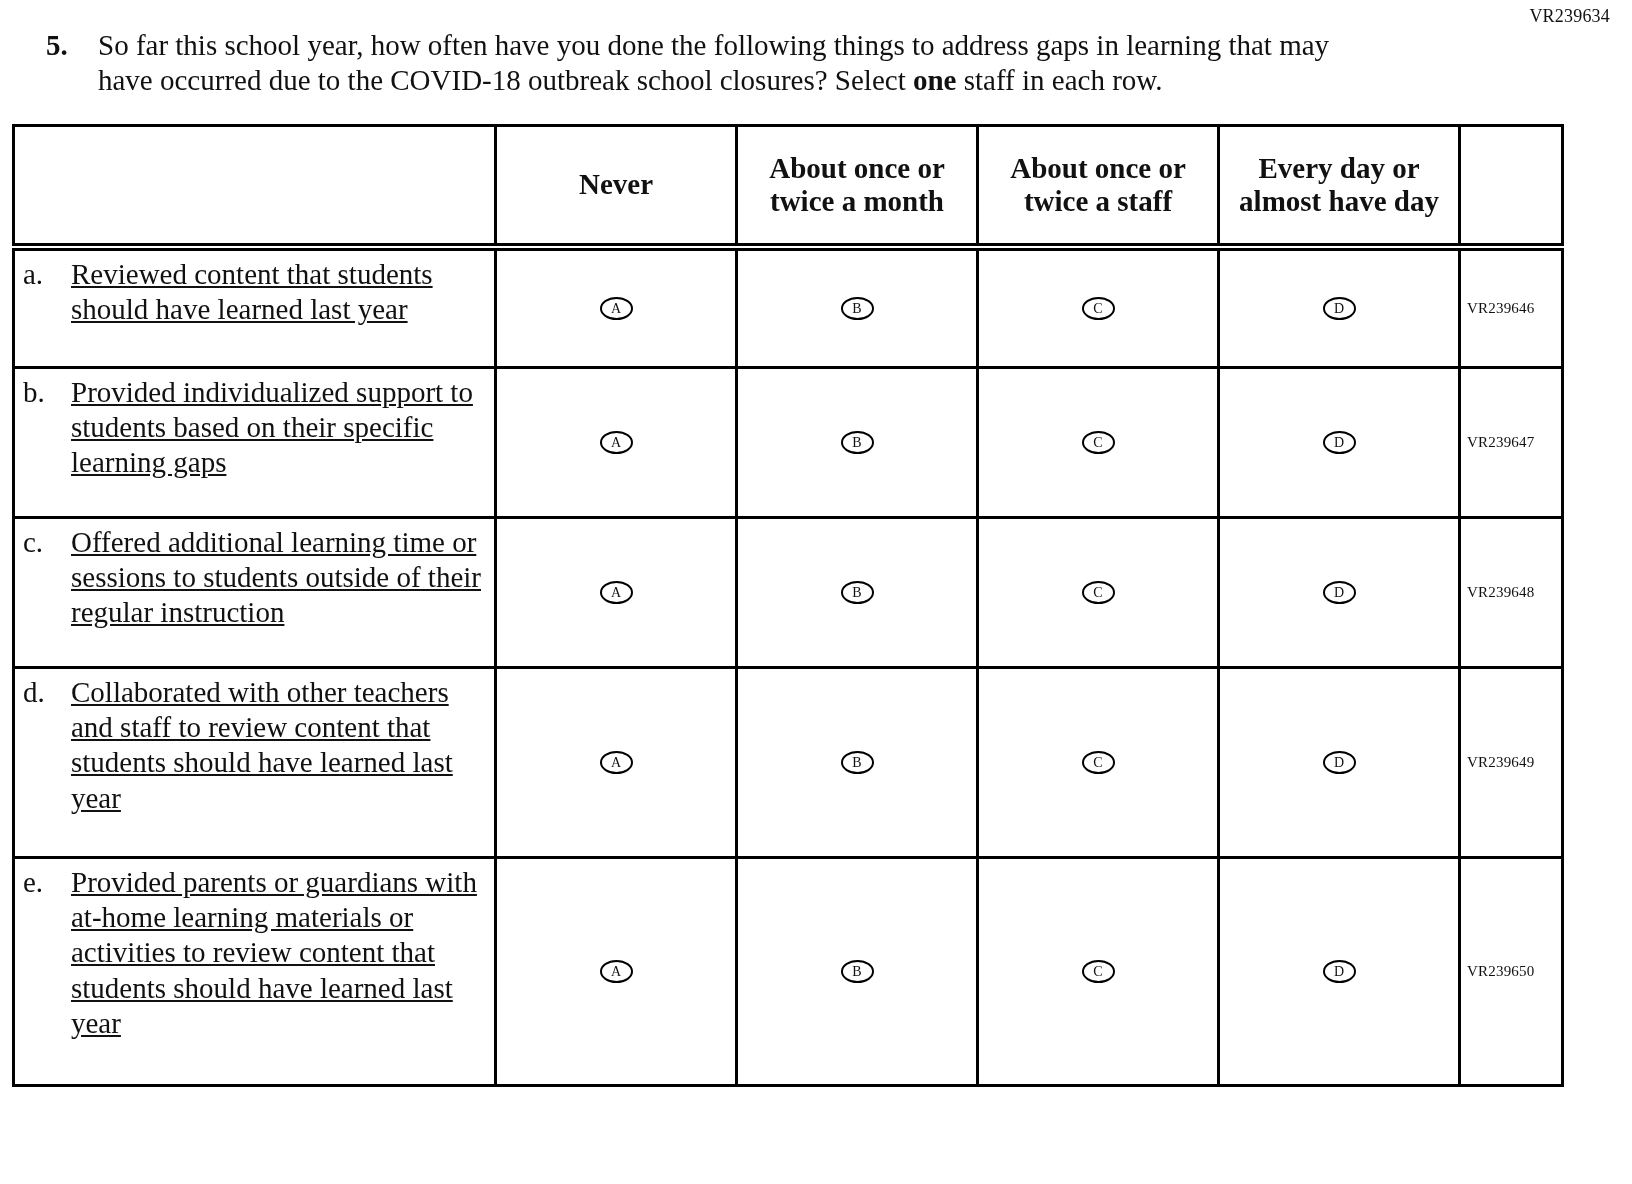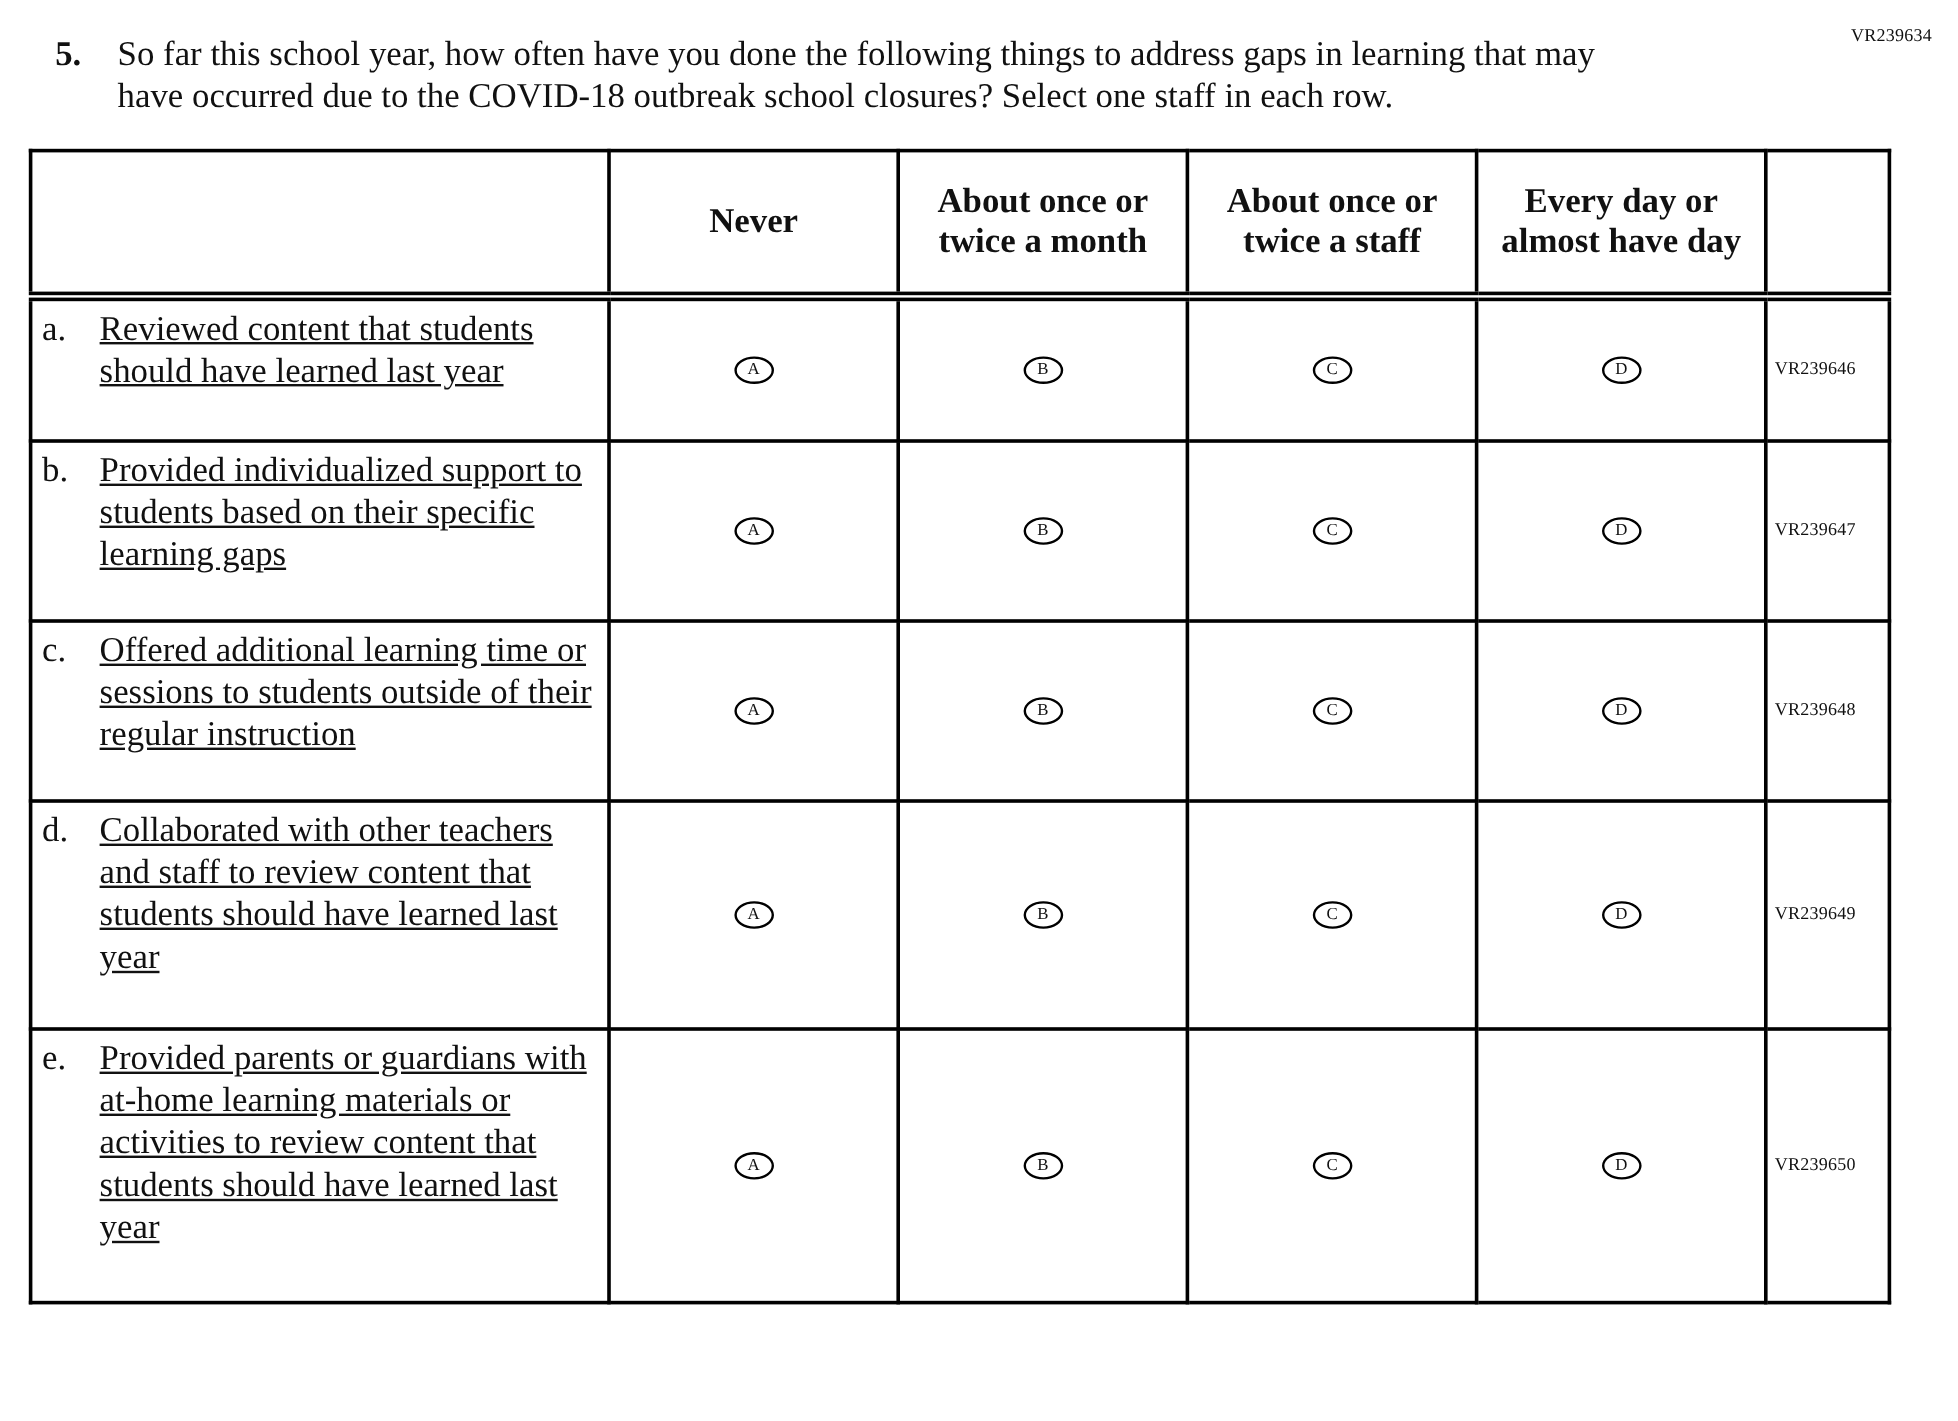--- a/index.html
+++ b/index.html
@@ -12,46 +12,46 @@
     overflow: hidden;
   }
   .page {
     position: relative;
     width: 1632px;
     height: 1184px;
     padding: 6px 12px 0 12px;
   }
   .page-code-top {
     position: absolute;
-    top: 22px;
+    top: 6px;
     right: 22px;
-    font-size: 15px;
+    font-size: 18px;
     letter-spacing: 0.2px;
   }
   .question {
     display: flex;
     margin: 22px 0 26px 34px;
     max-width: 1400px;
     font-size: 29px;
     line-height: 1.2;
   }
   .q-number {
     font-weight: bold;
     width: 52px;
     flex: none;
   }
   .q-text {
     max-width: 1290px;
   }
-  .q-bold { font-weight: normal; }
+  .q-bold { font-weight: bold; }
 
   table.grid {
     border-collapse: collapse;
     table-layout: fixed;
-    margin-left: 12px;
+    margin-left: 0px;
     width: 1548px;
   }
   table.grid th, table.grid td {
     border: 3px solid #000000;
   }
   table.grid thead th {
     border-bottom: 8px double #000000;
     font-weight: bold;
     font-size: 29px;
     line-height: 1.15;

